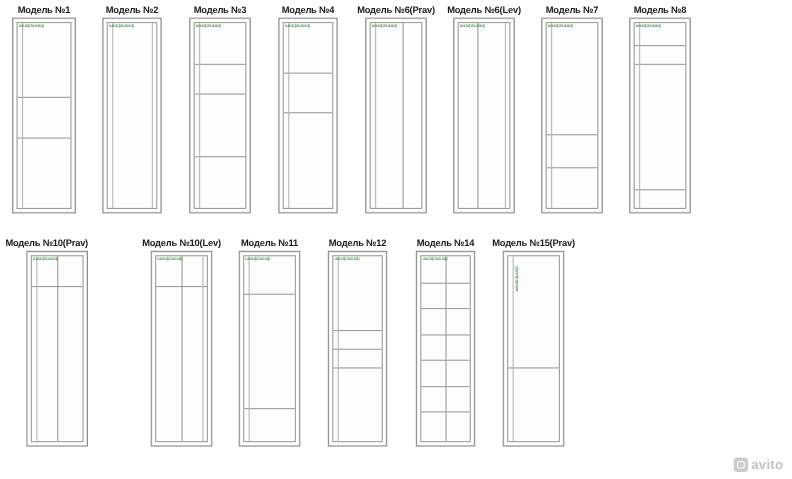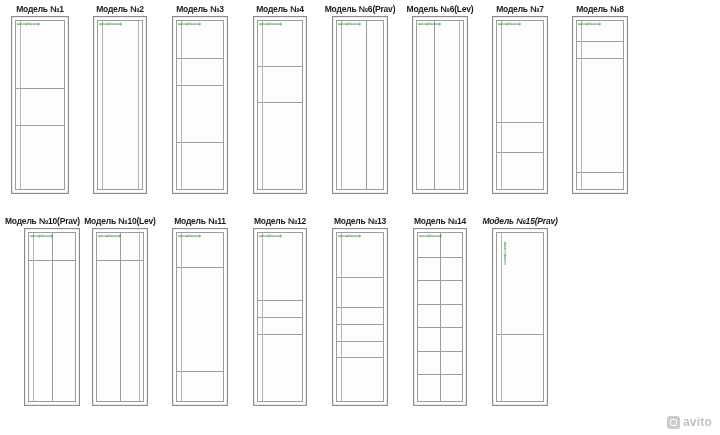--- a/index.html
+++ b/index.html
@@ -257,21 +257,21 @@
           <div class="cab" style="left: 0px; top: 0px; width: 56px; height: 178px;">
             <div class="inner">
               <div class="shelf" style="top: 16%;"></div>
               <div class="divider" style="left: 50%;"></div>
               <div class="dooredge" style="left: 9%;"></div>
             </div>
             <div class="label">шкаф/шкаф</div>
           </div>
         </div>
       </div>
-      <div class="cell" style="width: 80px;">
+      <div class="cell" style="width: 80px; margin-left: 45px;">
         <div class="cap">Модель №10(Lev)</div>
         <div class="fig" style="width: 56px; height: 178px;">
           <div class="cab" style="left: 0px; top: 0px; width: 56px; height: 178px;">
             <div class="inner">
               <div class="shelf" style="top: 16%;"></div>
               <div class="divider" style="left: 50%;"></div>
               <div class="dooredge" style="left: 91%;"></div>
             </div>
             <div class="label">шкаф/шкаф</div>
           </div>
@@ -292,36 +292,20 @@
       </div>
       <div class="cell" style="width: 80px;">
         <div class="cap">Модель №12</div>
         <div class="fig" style="width: 54px; height: 178px;">
           <div class="cab" style="left: 0px; top: 0px; width: 54px; height: 178px;">
             <div class="inner">
               <div class="shelf" style="top: 40%;"></div>
               <div class="shelf" style="top: 50%;"></div>
               <div class="shelf" style="top: 60%;"></div>
               <div class="dooredge" style="left: 10%;"></div>
-            </div>
-            <div class="label">шкаф/шкаф</div>
-          </div>
-        </div>
-      </div>
-      <div class="cell" style="width: 80px;">
-        <div class="cap">Модель №13</div>
-        <div class="fig" style="width: 56px; height: 178px;">
-          <div class="cab" style="left: 0px; top: 0px; width: 56px; height: 178px;">
-            <div class="inner">
-              <div class="shelf" style="top: 26%;"></div>
-              <div class="shelf" style="top: 44%;"></div>
-              <div class="shelf" style="top: 54%;"></div>
-              <div class="shelf" style="top: 64%;"></div>
-              <div class="shelf" style="top: 74%;"></div>
-              <div class="dooredge" style="left: 9%;"></div>
             </div>
             <div class="label">шкаф/шкаф</div>
           </div>
         </div>
       </div>
       <div class="cell" style="width: 80px;">
         <div class="cap">Модель №14</div>
         <div class="fig" style="width: 54px; height: 178px;">
           <div class="cab" style="left: 0px; top: 0px; width: 54px; height: 178px;">
             <div class="inner">
@@ -330,21 +314,21 @@
               <div class="shelf" style="top: 42%;"></div>
               <div class="shelf" style="top: 56%;"></div>
               <div class="shelf" style="top: 70%;"></div>
               <div class="shelf" style="top: 84%;"></div>
               <div class="divider" style="left: 50%;"></div>
             </div>
             <div class="label">шкаф/шкаф</div>
           </div>
         </div>
       </div>
-      <div class="cell" style="width: 80px; font-style: italic;">
+      <div class="cell" style="width: 80px;">
         <div class="cap">Модель №15(Prav)</div>
         <div class="fig" style="width: 56px; height: 178px;">
           <div class="cab" style="left: 0px; top: 0px; width: 56px; height: 178px;">
             <div class="inner">
               <div class="shelf" style="top: 60%;"></div>
               <div class="dooredge" style="left: 9%;"></div>
             </div>
             <div class="label vert">шкаф/шкаф</div>
           </div>
         </div>

